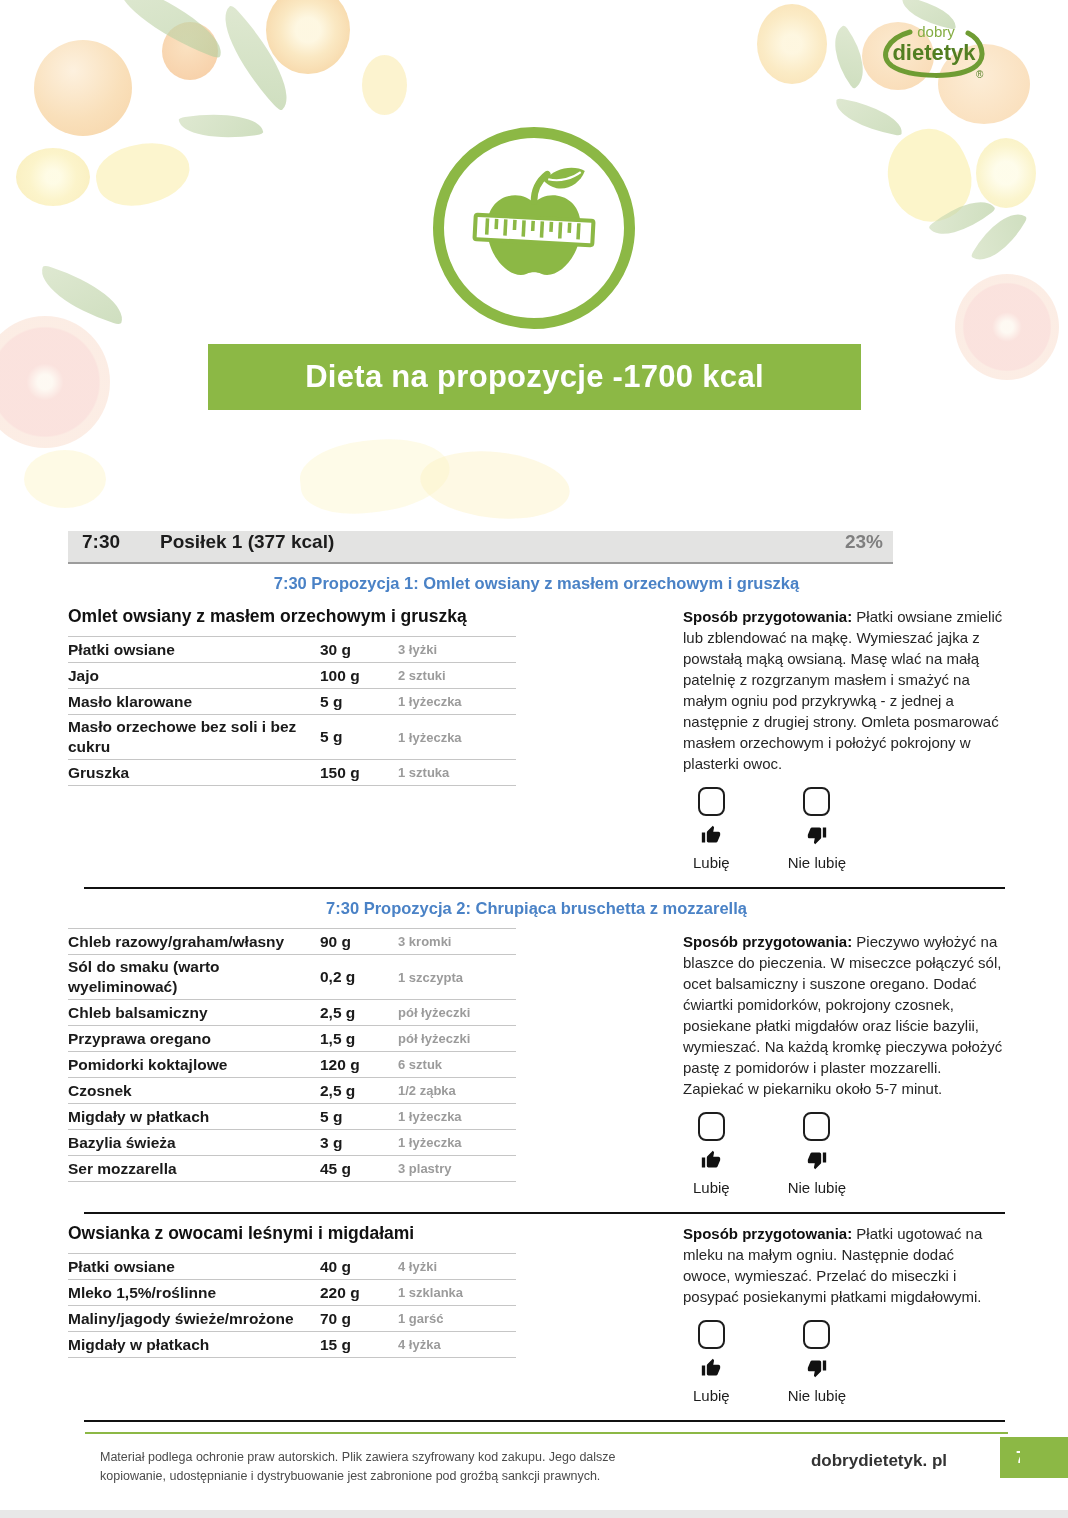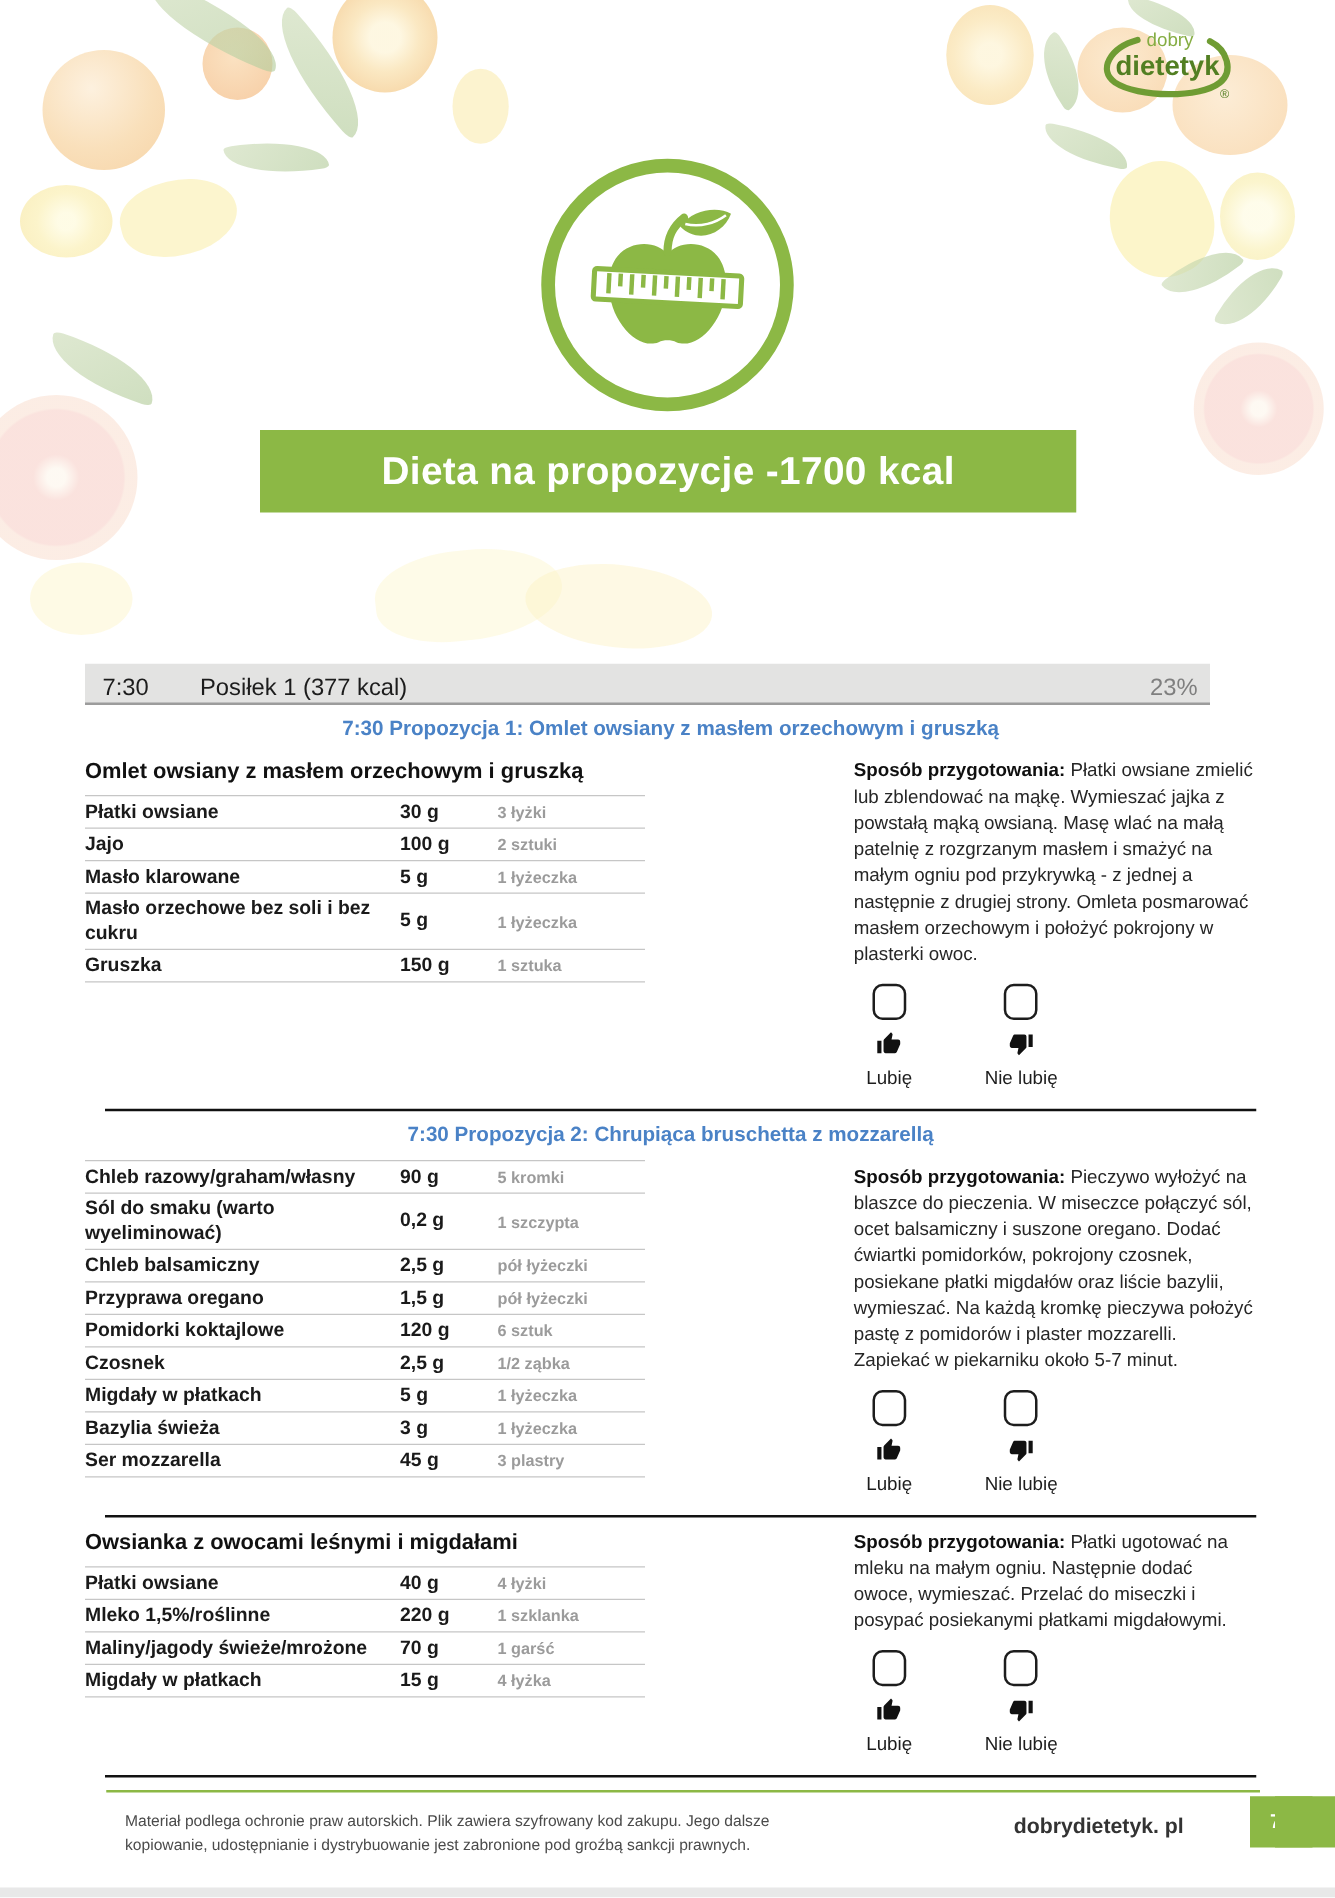--- a/index.html
+++ b/index.html
@@ -57,23 +57,23 @@
     display:flex;align-items:center;justify-content:center;
   }
   
   .title-banner{
     position:absolute;left:208px;top:344px;width:653px;height:66px;
     background:var(--green);color:#fff;font-size:31px;font-weight:bold;
     display:flex;align-items:center;justify-content:center;letter-spacing:.3px;
   }
   
   .meal-bar{
-    position:absolute;left:68px;top:531px;width:900px;height:33px;
+    position:absolute;left:68px;top:531px;width:825px;height:33px;
     background:var(--bar-bg);border-bottom:2px solid var(--bar-border);
-    display:flex;align-items:flex-end;font-size:19px;font-weight:normal;color:#1c1c1c;
+    display:flex;align-items:flex-start;font-size:19px;font-weight:bold;color:#1c1c1c;
   }
   .meal-time{margin-left:14px;width:78px;}
   .meal-percent{margin-left:auto;margin-right:10px;color:var(--percent);}
   
   .content{position:absolute;left:68px;top:564px;width:937px;}
   .prop-heading{
     text-align:center;color:var(--blue);font-weight:bold;font-size:16.5px;
     margin:10px 0 10px;
   }
   .prop-body{display:flex;justify-content:space-between;}
@@ -239,21 +239,21 @@
   <div class="divider"></div>
 
   <section>
     <div class="prop-heading">7:30 Propozycja 2: Chrupiąca bruschetta z mozzarellą</div>
     <div class="prop-body">
       <div class="left-col">
         <div class="ing-table">
             <div class="ing-row">
     <span class="ing-name">Chleb razowy/graham/własny</span>
     <span class="ing-amount">90 g</span>
-    <span class="ing-measure">5 kromki</span>
+    <span class="ing-measure">3 kromki</span>
   </div>
             <div class="ing-row">
     <span class="ing-name">Sól do smaku (warto wyeliminować)</span>
     <span class="ing-amount">0,2 g</span>
     <span class="ing-measure">1 szczypta</span>
   </div>
             <div class="ing-row">
     <span class="ing-name">Chleb balsamiczny</span>
     <span class="ing-amount">2,5 g</span>
     <span class="ing-measure">pół łyżeczki</span>

